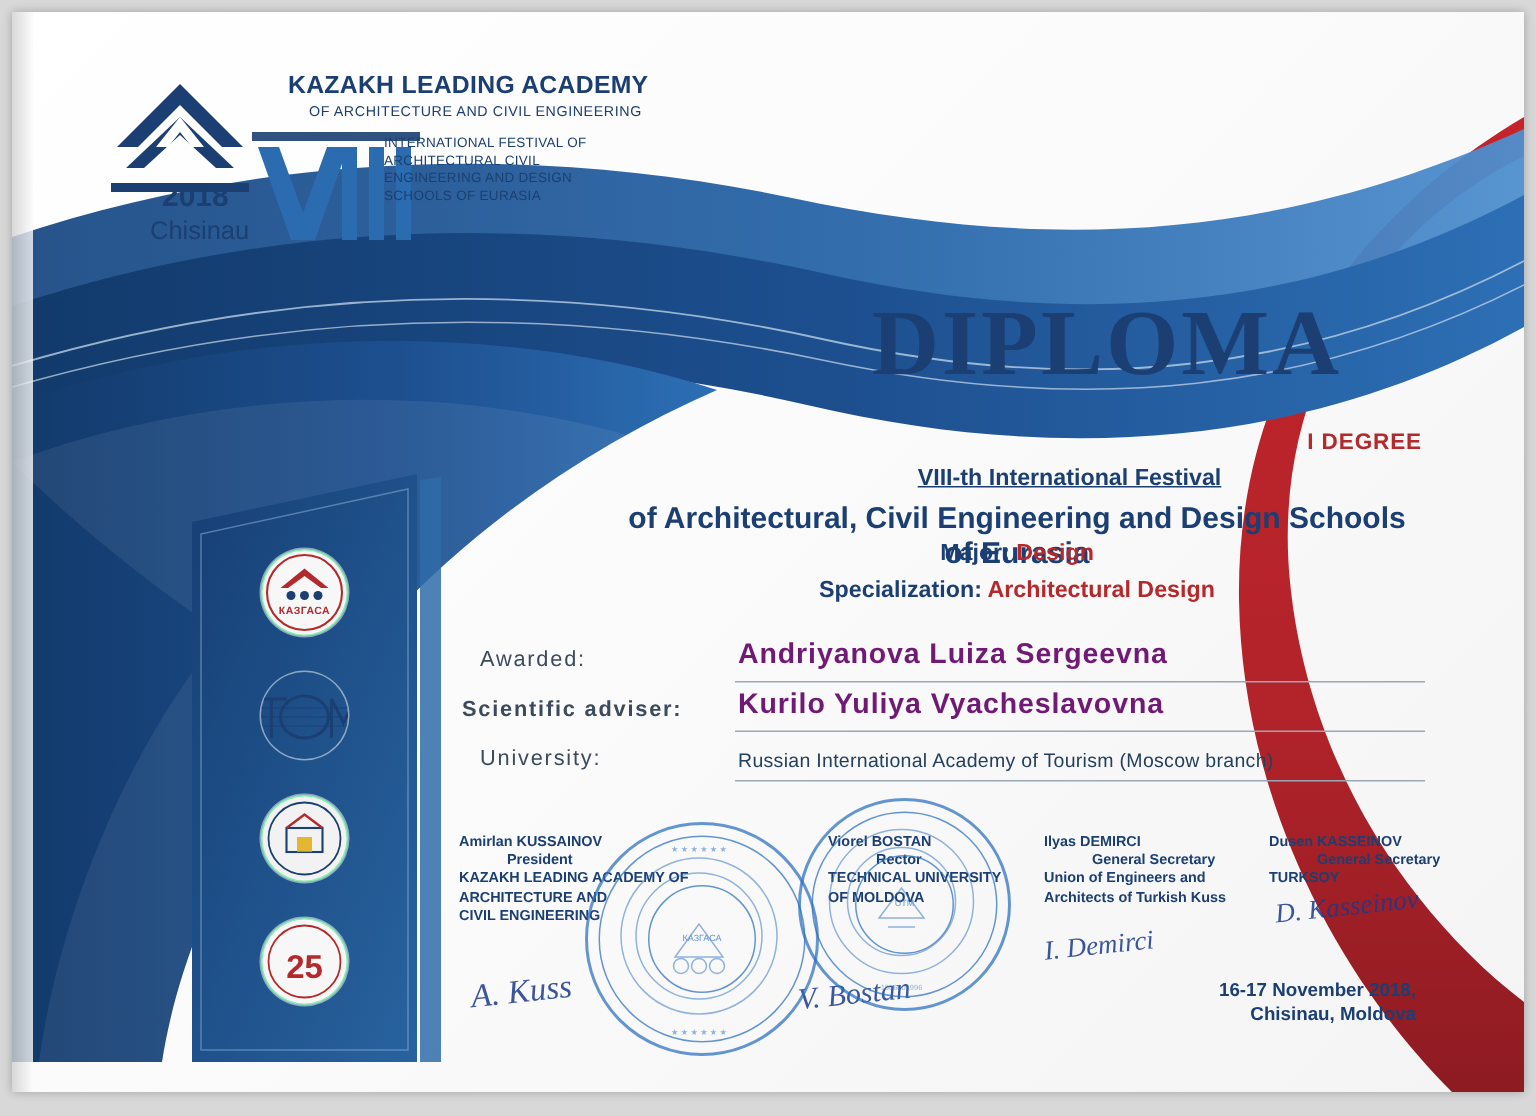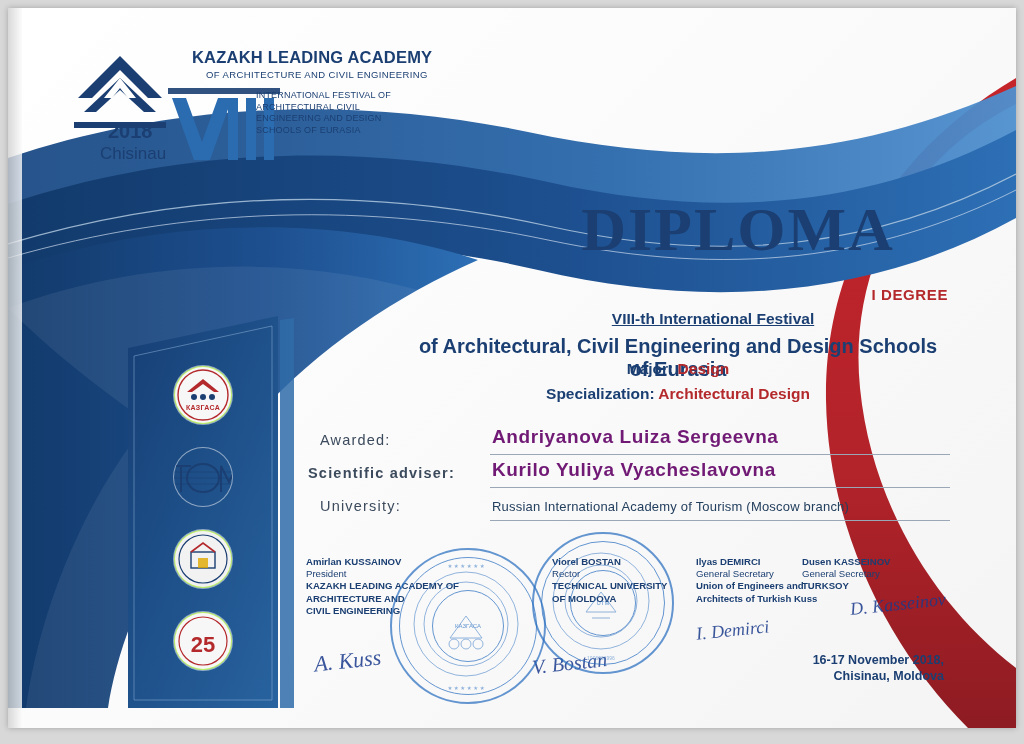--- a/index.html
+++ b/index.html
@@ -90,21 +90,21 @@
     color: #1b3f72;
     letter-spacing: 0.2px;
   }
 
   
   .seal {
     position: absolute;
     width: 58px;
     height: 58px;
     border-radius: 50%;
-    background: #bef264;
+    background: #86efac;
     box-shadow: 0 0 0 1px rgba(255,255,255,0.5);
     overflow: hidden;
   }
   .seal-label {
     position: absolute;
     width: 100%;
     text-align: center;
     font-size: 7px;
     font-weight: bold;
     color: #b4292c;
@@ -194,21 +194,21 @@
 
   
   .sig {
     position: absolute;
     font-size: 9.6px;
     line-height: 12.2px;
     color: #1b3f72;
     font-weight: bold;
   }
   .sig .nm { font-weight: bold; }
-  .sig .rl { font-weight: normal; }
+  .sig .rl { font-weight: bold; margin-left: 32px; }
 
   .sig-ink {
     position: absolute;
     font-family: "Liberation Serif", serif;
     font-style: italic;
     color: #1a3a8c;
     font-size: 22px;
     transform: rotate(-6deg);
     opacity: 0.85;
   }
@@ -417,21 +417,21 @@
       <div>OF MOLDOVA</div>
     </div>
 
     <div class="sig" style="left:688px; top:548px; width:160px;">
       <div class="nm">Ilyas DEMIRCI</div>
       <div class="rl">General Secretary</div>
       <div>Union of Engineers and</div>
       <div>Architects of Turkish Kuss</div>
     </div>
 
-    <div class="sig" style="left:794px; top:548px; width:150px;">
+    <div class="sig" style="left:838px; top:548px; width:150px;">
       <div class="nm">Dusen KASSEINOV</div>
       <div class="rl">General Secretary</div>
       <div>TURKSOY</div>
     </div>
 
     <div class="sig-ink" style="left:306px; top:640px;">A. Kuss</div>
     <div class="sig-ink" style="left:524px; top:644px; font-size:20px;">V. Bostan</div>
     <div class="sig-ink" style="left:688px; top:612px; font-size:18px;">I. Demirci</div>
     <div class="sig-ink" style="left:842px; top:586px; font-size:18px;">D. Kasseinov</div>
 

